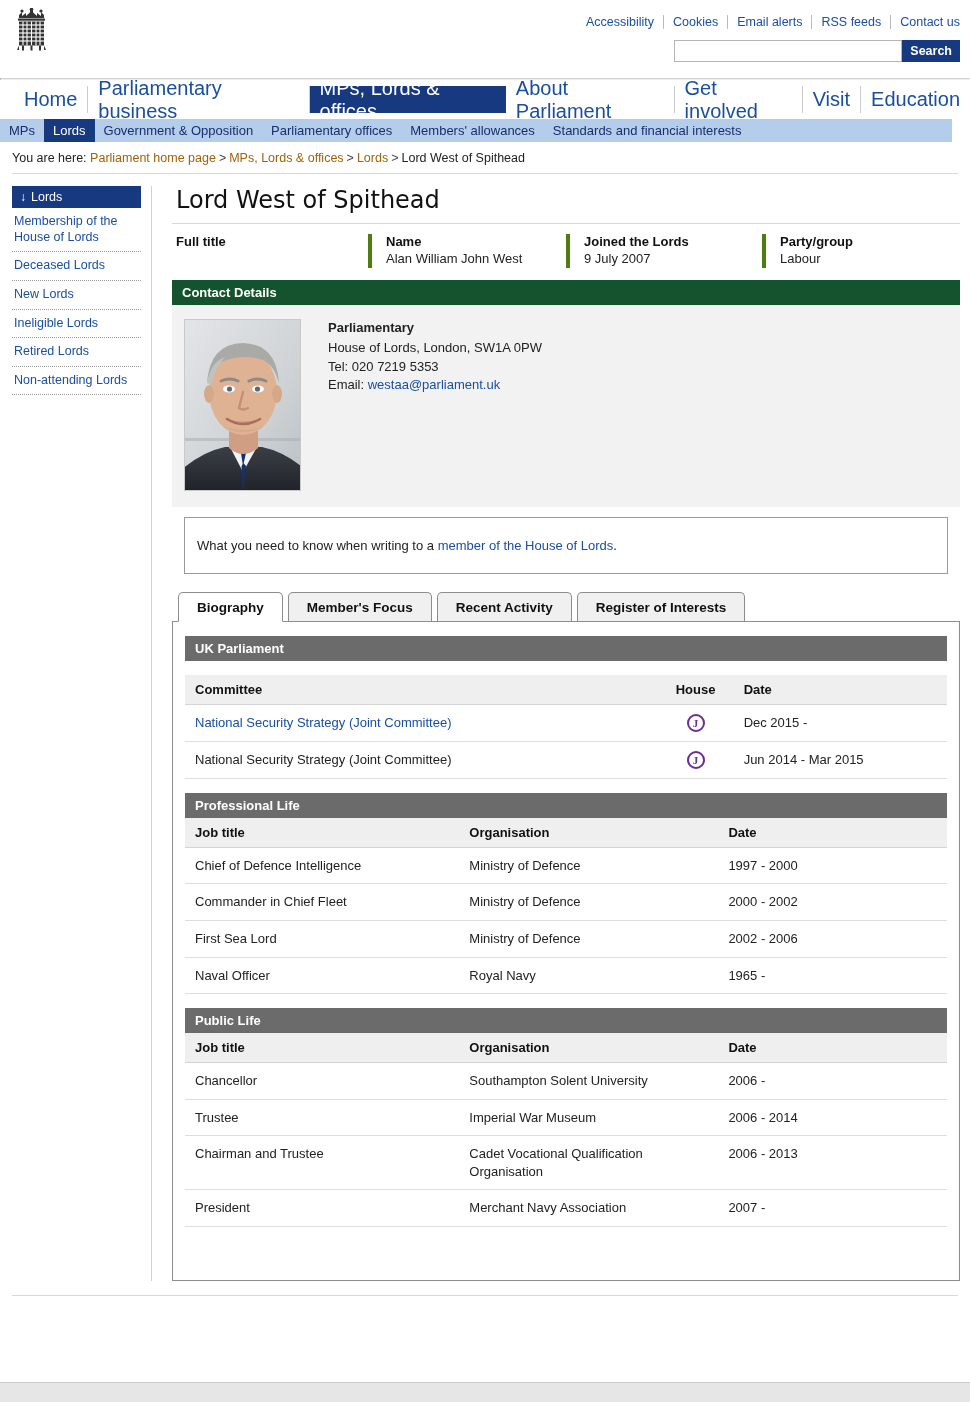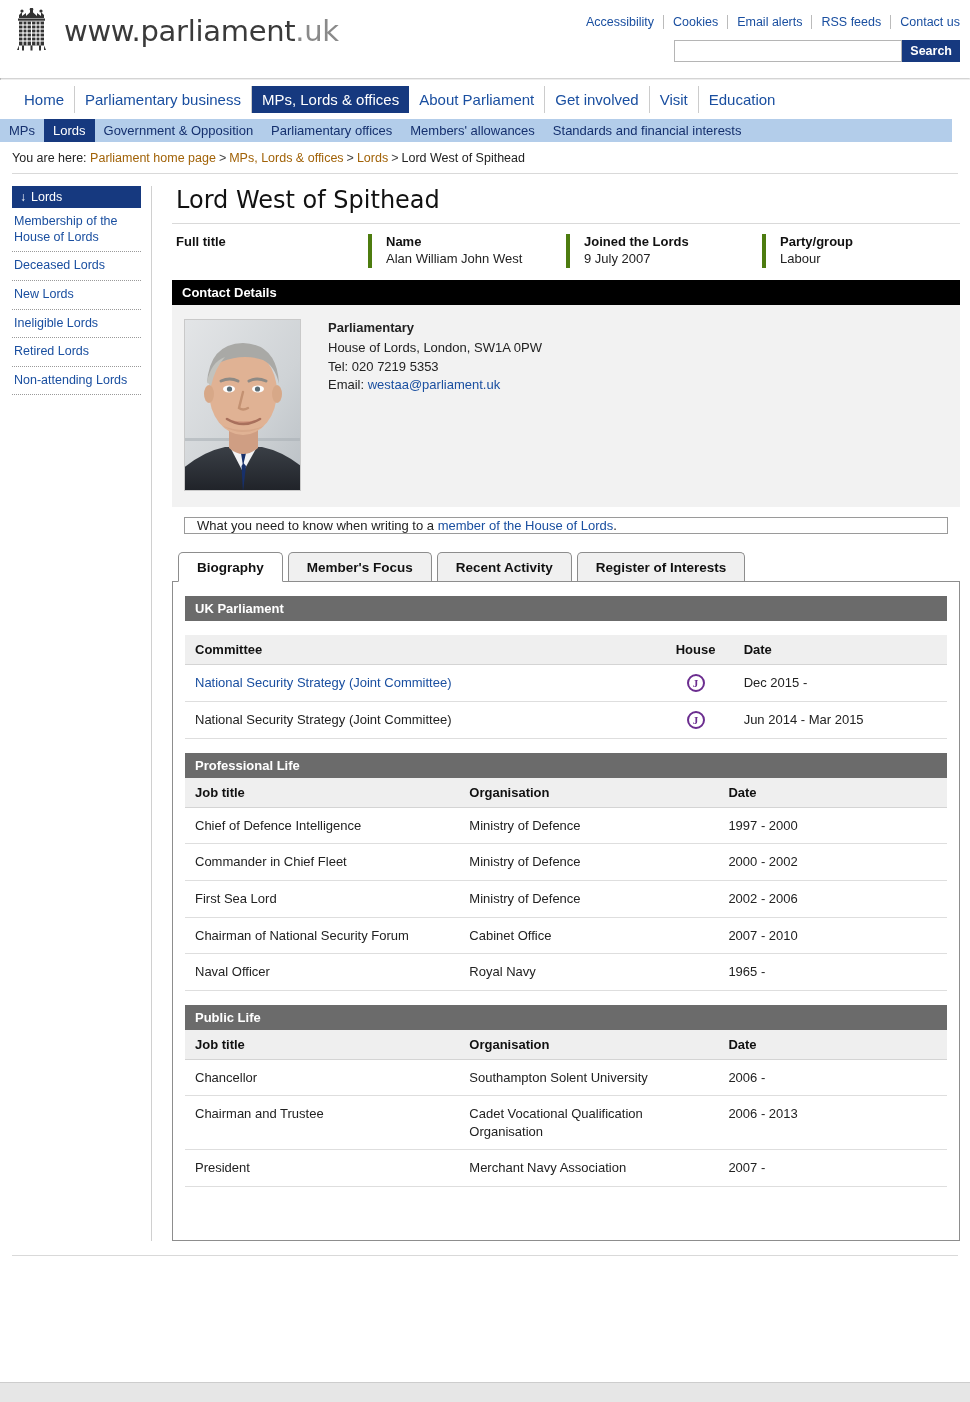--- a/index.html
+++ b/index.html
@@ -41,21 +41,21 @@
     height: 22px; background: #16397f; color: #fff; border: none;
     font-size: 12.5px; font-weight: bold; padding: 0 8px; cursor: pointer;
     font-family: "Liberation Sans", sans-serif;
   }
 
   .header-rule { border-top: 1px solid #d4d4d4; margin: 0; }
 
   
   .nav-primary {
     height: 27px; display: flex; align-items: stretch;
-    font-size: 15px; padding-left: 14px; margin-top: 6px;
+    font-size: 20px; padding-left: 14px; margin-top: 6px;
   }
   .nav-primary a {
     color: #1a4fa0; text-decoration: none; padding: 3px 10px;
     display: flex; align-items: center; border-right: 1px solid #ccc;
   }
   .nav-primary a:last-child { border-right: none; }
   .nav-primary a.active { background: #16397f; color: #fff; border-right: none; }
 
   
   .nav-secondary {
@@ -107,38 +107,38 @@
   .summary .cell:first-child { padding-left: 4px; }
   .summary .cell:last-child { border-right: none; }
   .summary .lbl { font-size: 13px; font-weight: bold; color: #111; margin-bottom: 2px; }
   .summary .val { font-size: 13px; color: #222; line-height: 1.3; }
   .c-fulltitle { width: 200px; }
   .c-name { width: 198px; }
   .c-joined { width: 196px; }
 
   
   .section-bar-red {
-    background: #000000; color: #fff; font-size: 13px; font-weight: bold;
+    background: #14532d; color: #fff; font-size: 13px; font-weight: bold;
     padding: 5px 10px;
   }
   .contact-body {
     background: #f2f2f2; display: flex; padding: 14px 0 16px 12px;
     min-height: 200px;
   }
   .portrait {
     width: 117px; height: 172px; border: 1px solid #c9c9c9;
     overflow: hidden; background: #d7d9db; position: relative; flex: none;
   }
   .contact-text { padding-left: 27px; font-size: 13px; line-height: 1.45; color: #222; }
   .contact-text .ct-head { font-weight: bold; margin-bottom: 1px; }
   .contact-text a { color: #1a4fa0; text-decoration: none; }
 
   .notice {
     border: 1px solid #9a9a9a; background: #fff; margin: 10px 12px 0 12px;
-    padding: 0 12px; font-size: 13px; color: #222;
+    padding: 20px 12px; font-size: 13px; color: #222;
   }
   .notice a { color: #1a4fa0; text-decoration: none; }
 
   
   .tabs { display: flex; margin-top: 18px; padding-left: 6px; position: relative; z-index: 2; }
   .tab {
     border: 1px solid #8d8d8d; border-bottom: none;
     border-radius: 5px 5px 0 0; background: #f0f0f0;
     font-size: 13.5px; font-weight: bold; color: #111;
     padding: 7px 18px 6px 18px; margin-right: 5px; cursor: pointer;
@@ -216,21 +216,20 @@
         <line x1="9" y1="33" x2="34" y2="33"></line>
       </g>
       <g fill="#333">
         <path d="M9 37.5 L7 42 L9 42 Z"></path>
           <path d="M34 37.5 L36 42 L34 42 Z"></path>
         <rect x="12" y="37.5" width="2" height="5"></rect>
           <rect x="20.5" y="37.5" width="2" height="5"></rect>
         <rect x="29" y="37.5" width="2" height="5"></rect>
       </g>
     </svg>
-    <div class="brand-text"><span>www.parliament</span><span class="light">.uk</span></div>
   </div>
 
   <div class="util-links">
     <a href="#">Accessibility</a><a href="#">Cookies</a><a href="#">Email alerts</a><a href="#">RSS feeds</a><a href="#">Contact us</a>
   </div>
 
   <div class="searchbar">
     <input type="text" placeholder="" style="">
     <button>Search</button>
   </div>
@@ -432,25 +431,20 @@
             <td>Commander in Chief Fleet</td>
             <td>Ministry of Defence</td>
             <td>2000 - 2002</td>
           </tr>
           <tr>
             <td>First Sea Lord</td>
             <td>Ministry of Defence</td>
             <td>2002 - 2006</td>
           </tr>
           <tr>
-            <td>Chairman of National Security Forum</td>
-            <td>Cabinet Office</td>
-            <td>2007 - 2010</td>
-          </tr>
-          <tr>
             <td>Naval Officer</td>
             <td>Royal Navy</td>
             <td>1965 -</td>
           </tr>
         </tbody>
       </table>
 
       <div class="gap"></div>
 
       <div class="section-bar-grey">Public Life</div>
@@ -462,20 +456,25 @@
             <th style="width:30%">Date</th>
           </tr>
         </thead>
         <tbody>
           <tr>
             <td>Chancellor</td>
             <td>Southampton Solent University</td>
             <td>2006 -</td>
           </tr>
           <tr>
+            <td>Trustee</td>
+            <td>Imperial War Museum</td>
+            <td>2006 - 2014</td>
+          </tr>
+          <tr>
             <td>Chairman and Trustee</td>
             <td>Cadet Vocational Qualification Organisation</td>
             <td>2006 - 2013</td>
           </tr>
           <tr>
             <td>President</td>
             <td>Merchant Navy Association</td>
             <td>2007 -</td>
           </tr>
         </tbody>

